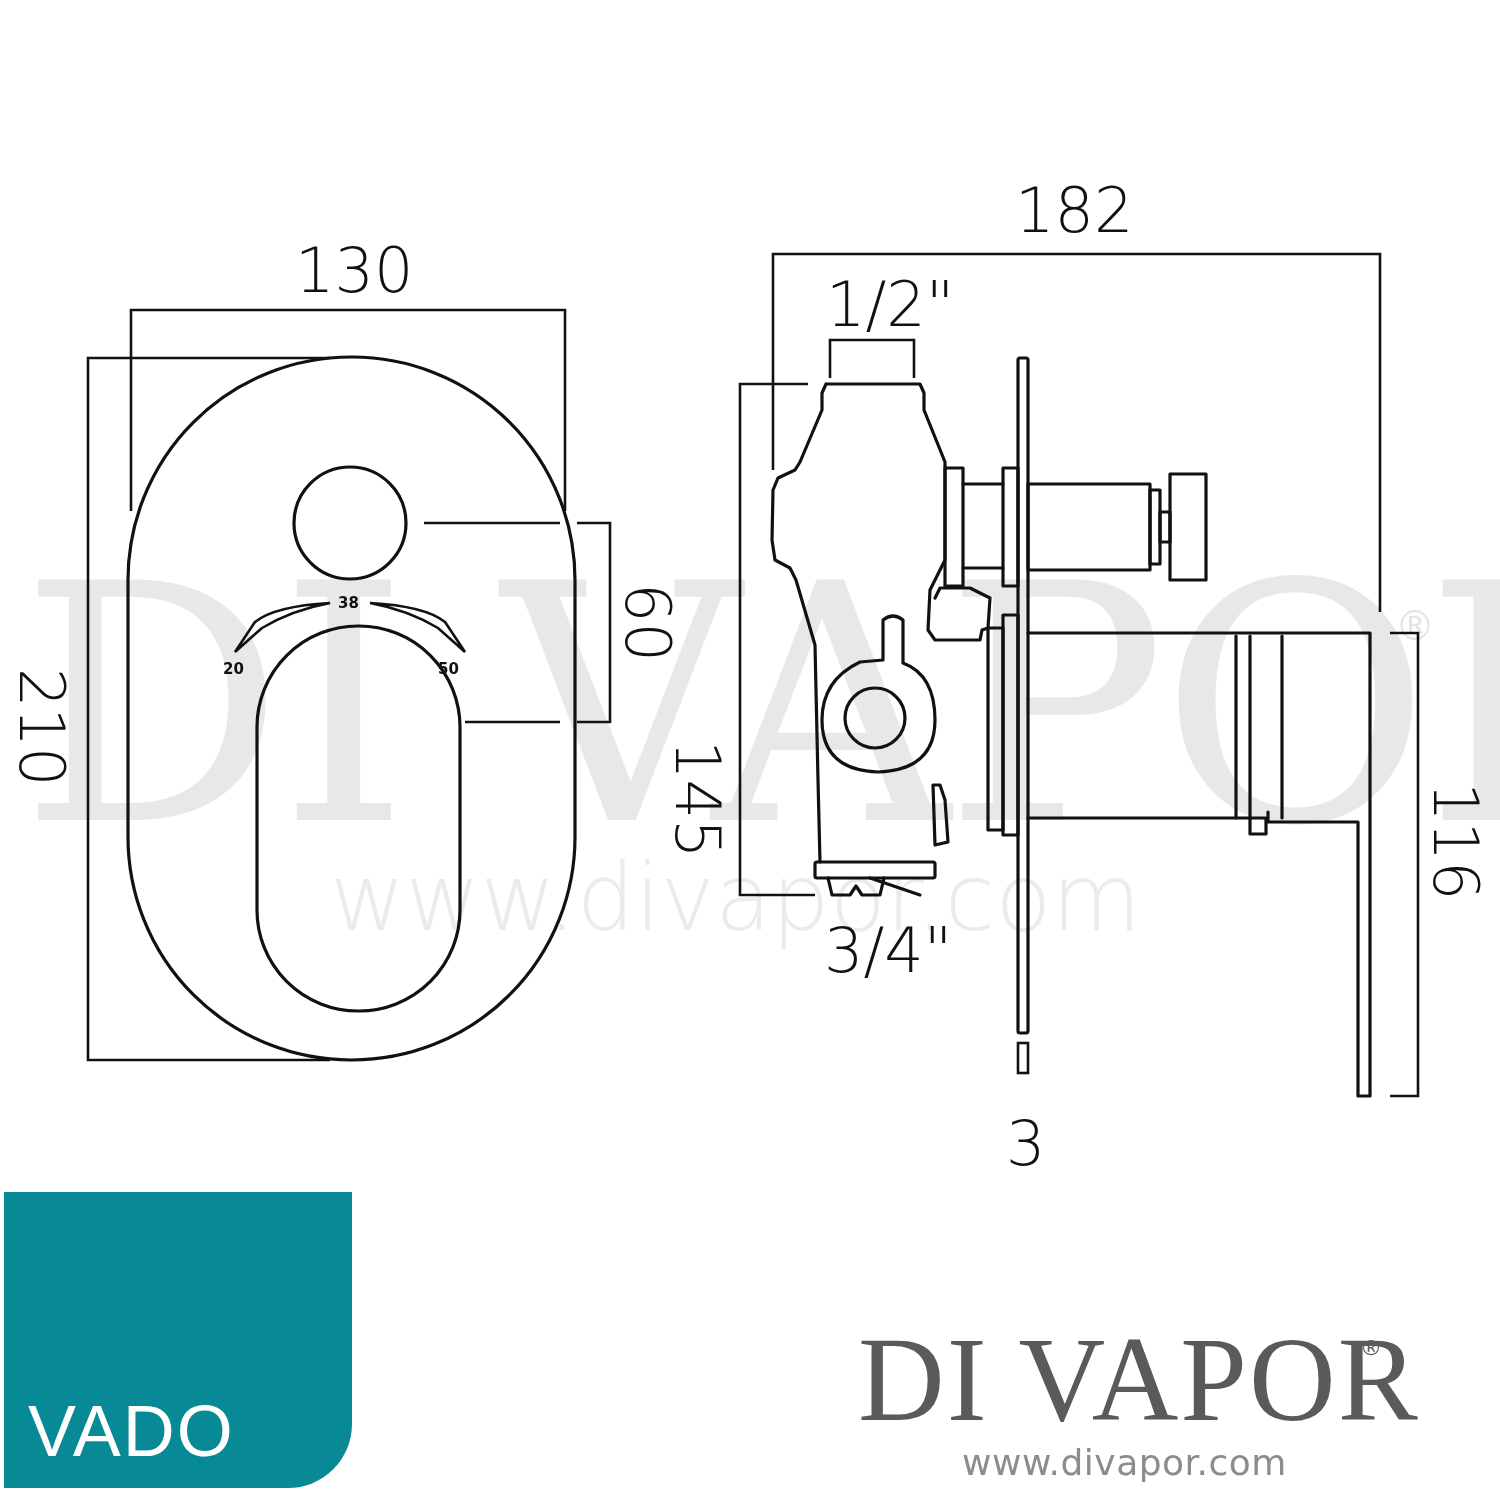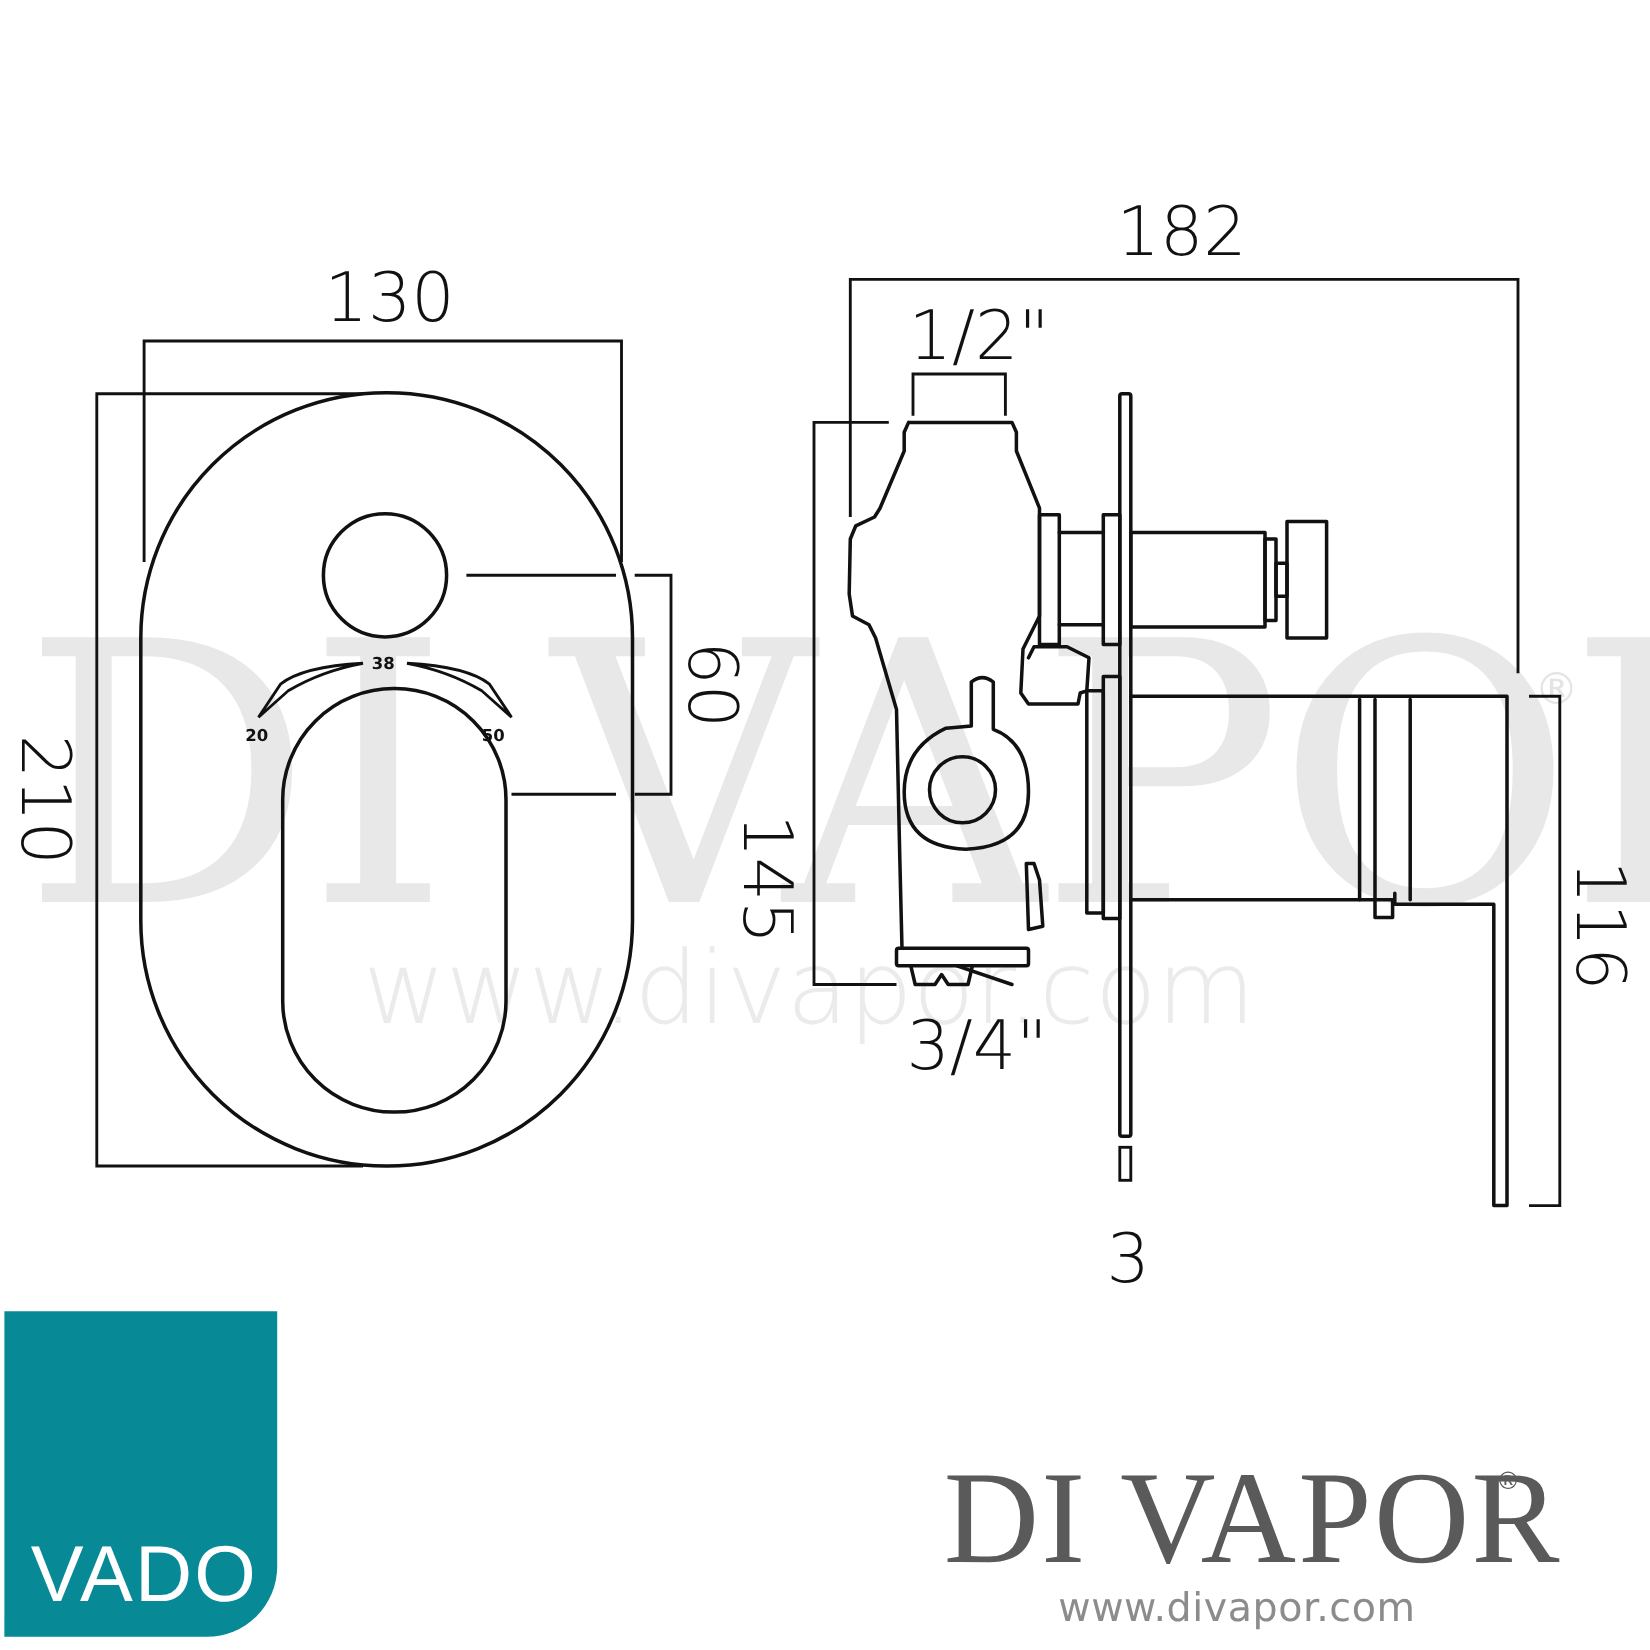--- a/index.html
+++ b/index.html
@@ -6,21 +6,21 @@
   body { width: 1500px; height: 1500px; position: relative; overflow: hidden; font-family: "DejaVu Sans", sans-serif; }
   .canvas { position: absolute; left: 0; top: 0; width: 1500px; height: 1500px; }
   svg { position: absolute; left: 0; top: 0; }
   .ln { fill: none; stroke: #111; stroke-width: 3.2; stroke-linejoin: round; stroke-linecap: round; }
   .ln-thin { fill: none; stroke: #111; stroke-width: 2.6; }
   .dim { font-family: "DejaVu Sans", sans-serif; font-weight: 300; fill: #111; font-size: 62px; }
   .temp { font-family: "DejaVu Sans", sans-serif; font-weight: bold; fill: #111; font-size: 15px; }
   .wm-big { font-family: "DejaVu Serif", serif; fill: #e8e8e8; font-size: 330px; letter-spacing: -6px; }
   .wm-url { font-family: "DejaVu Sans", sans-serif; font-weight: 300; fill: #ebebeb; font-size: 92px; }
   .wm-reg { font-family: "DejaVu Sans", sans-serif; fill: #e4e4e4; font-size: 40px; }
-  .vado-logo { position: absolute; left: 4px; top: 1192px; width: 248px; height: 296px; background: #078a96; border-bottom-right-radius: 64px; }
+  .vado-logo { position: absolute; left: 4px; top: 1192px; width: 348px; height: 296px; background: #078a96; border-bottom-right-radius: 64px; }
   .vado-text { position: absolute; left: 24px; bottom: 16px; color: #fff; font-family: "Liberation Sans", sans-serif; font-size: 72px; letter-spacing: 2px; }
   .dv-brand { position: absolute; left: 858px; top: 1320px; color: #5a5a5a; font-family: "Liberation Serif", serif; font-size: 120px; letter-spacing: 2px; line-height: 1; white-space: nowrap; }
   .dv-reg { position: absolute; left: 1360px; top: 1335px; color: #5a5a5a; font-family: "DejaVu Sans", sans-serif; font-size: 22px; }
   .dv-url { position: absolute; left: 962px; top: 1445px; color: #8c8c8c; font-family: "DejaVu Sans", sans-serif; font-size: 36px; letter-spacing: 0.5px; line-height: 1; }
 </style>
 </head>
 <body>
 
 <div class="canvas">
   <svg width="1500" height="1500" viewBox="0 0 1500 1500">

